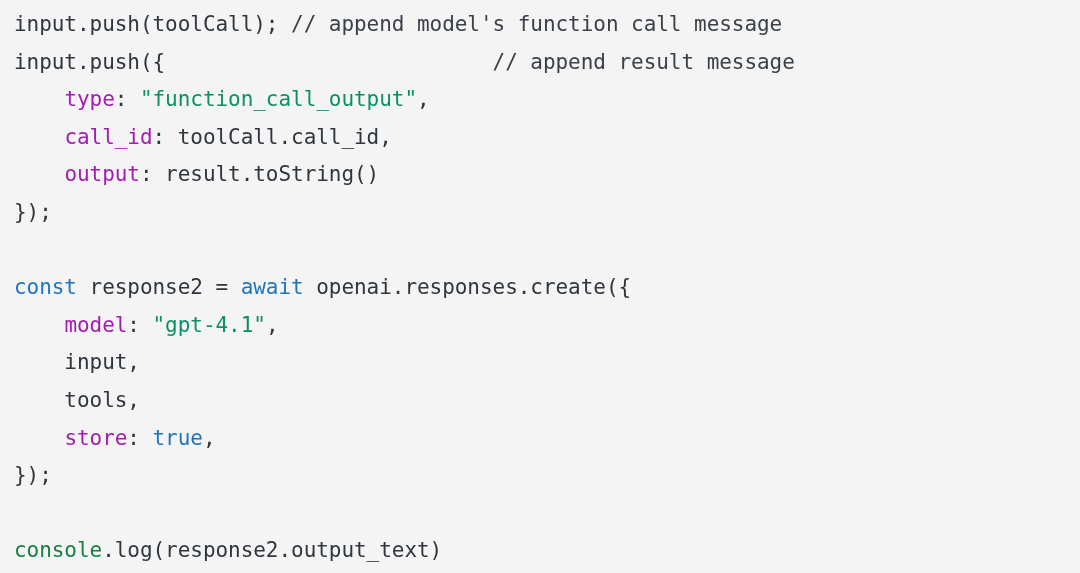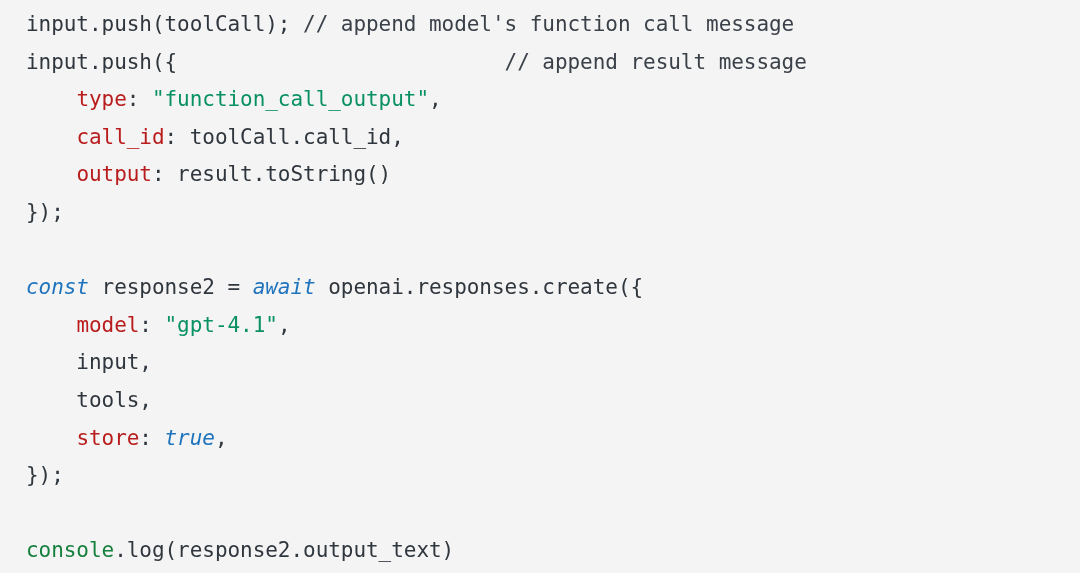--- a/index.html
+++ b/index.html
@@ -18,27 +18,26 @@
     font-size: 21px;
     line-height: 37.6px;
     letter-spacing: -0.05px;
     color: #2f363d;
     white-space: pre;
     -webkit-font-smoothing: antialiased;
   }
   .code-line {
     white-space: pre;
     min-height: 37.6px;
-    margin-left: 12px;
   }
   .tok { white-space: pre; }
   .tok-plain   { color: #2f363d; }
   .tok-comment { color: #3b4149; }
-  .tok-key     { color: #b91c1c; }
+  .tok-key     { color: #a21caf; }
   .tok-string  { color: #0a9163; }
-  .tok-keyword { color: #1f74bd; font-style: italic; }
+  .tok-keyword { color: #1f74bd; }
   .tok-builtin { color: #15803d; }
   .tok-punct   { color: #2f363d; }
 </style>
 </head>
 <body>
 
 <div id="code-block"><div class="code-line" id="line-1"><span class="tok tok-plain">input.push(toolCall); </span><span class="tok tok-comment">// append model's function call message</span></div><div class="code-line" id="line-2"><span class="tok tok-plain">input.push({                          </span><span class="tok tok-comment">// append result message</span></div><div class="code-line" id="line-3"><span class="tok tok-plain">    </span><span class="tok tok-key">type</span><span class="tok tok-punct">: </span><span class="tok tok-string">"function_call_output"</span><span class="tok tok-punct">,</span></div><div class="code-line" id="line-4"><span class="tok tok-plain">    </span><span class="tok tok-key">call_id</span><span class="tok tok-plain">: toolCall.call_id,</span></div><div class="code-line" id="line-5"><span class="tok tok-plain">    </span><span class="tok tok-key">output</span><span class="tok tok-plain">: result.toString()</span></div><div class="code-line" id="line-6"><span class="tok tok-plain">});</span></div><div class="code-line" id="line-7">&nbsp;</div><div class="code-line" id="line-8"><span class="tok tok-keyword">const</span><span class="tok tok-plain"> response2 = </span><span class="tok tok-keyword">await</span><span class="tok tok-plain"> openai.responses.create({</span></div><div class="code-line" id="line-9"><span class="tok tok-plain">    </span><span class="tok tok-key">model</span><span class="tok tok-punct">: </span><span class="tok tok-string">"gpt-4.1"</span><span class="tok tok-punct">,</span></div><div class="code-line" id="line-10"><span class="tok tok-plain">    input,</span></div><div class="code-line" id="line-11"><span class="tok tok-plain">    tools,</span></div><div class="code-line" id="line-12"><span class="tok tok-plain">    </span><span class="tok tok-key">store</span><span class="tok tok-punct">: </span><span class="tok tok-keyword">true</span><span class="tok tok-punct">,</span></div><div class="code-line" id="line-13"><span class="tok tok-plain">});</span></div><div class="code-line" id="line-14">&nbsp;</div><div class="code-line" id="line-15"><span class="tok tok-builtin">console</span><span class="tok tok-plain">.log(response2.output_text)</span></div></div>
 
 </body></html>

